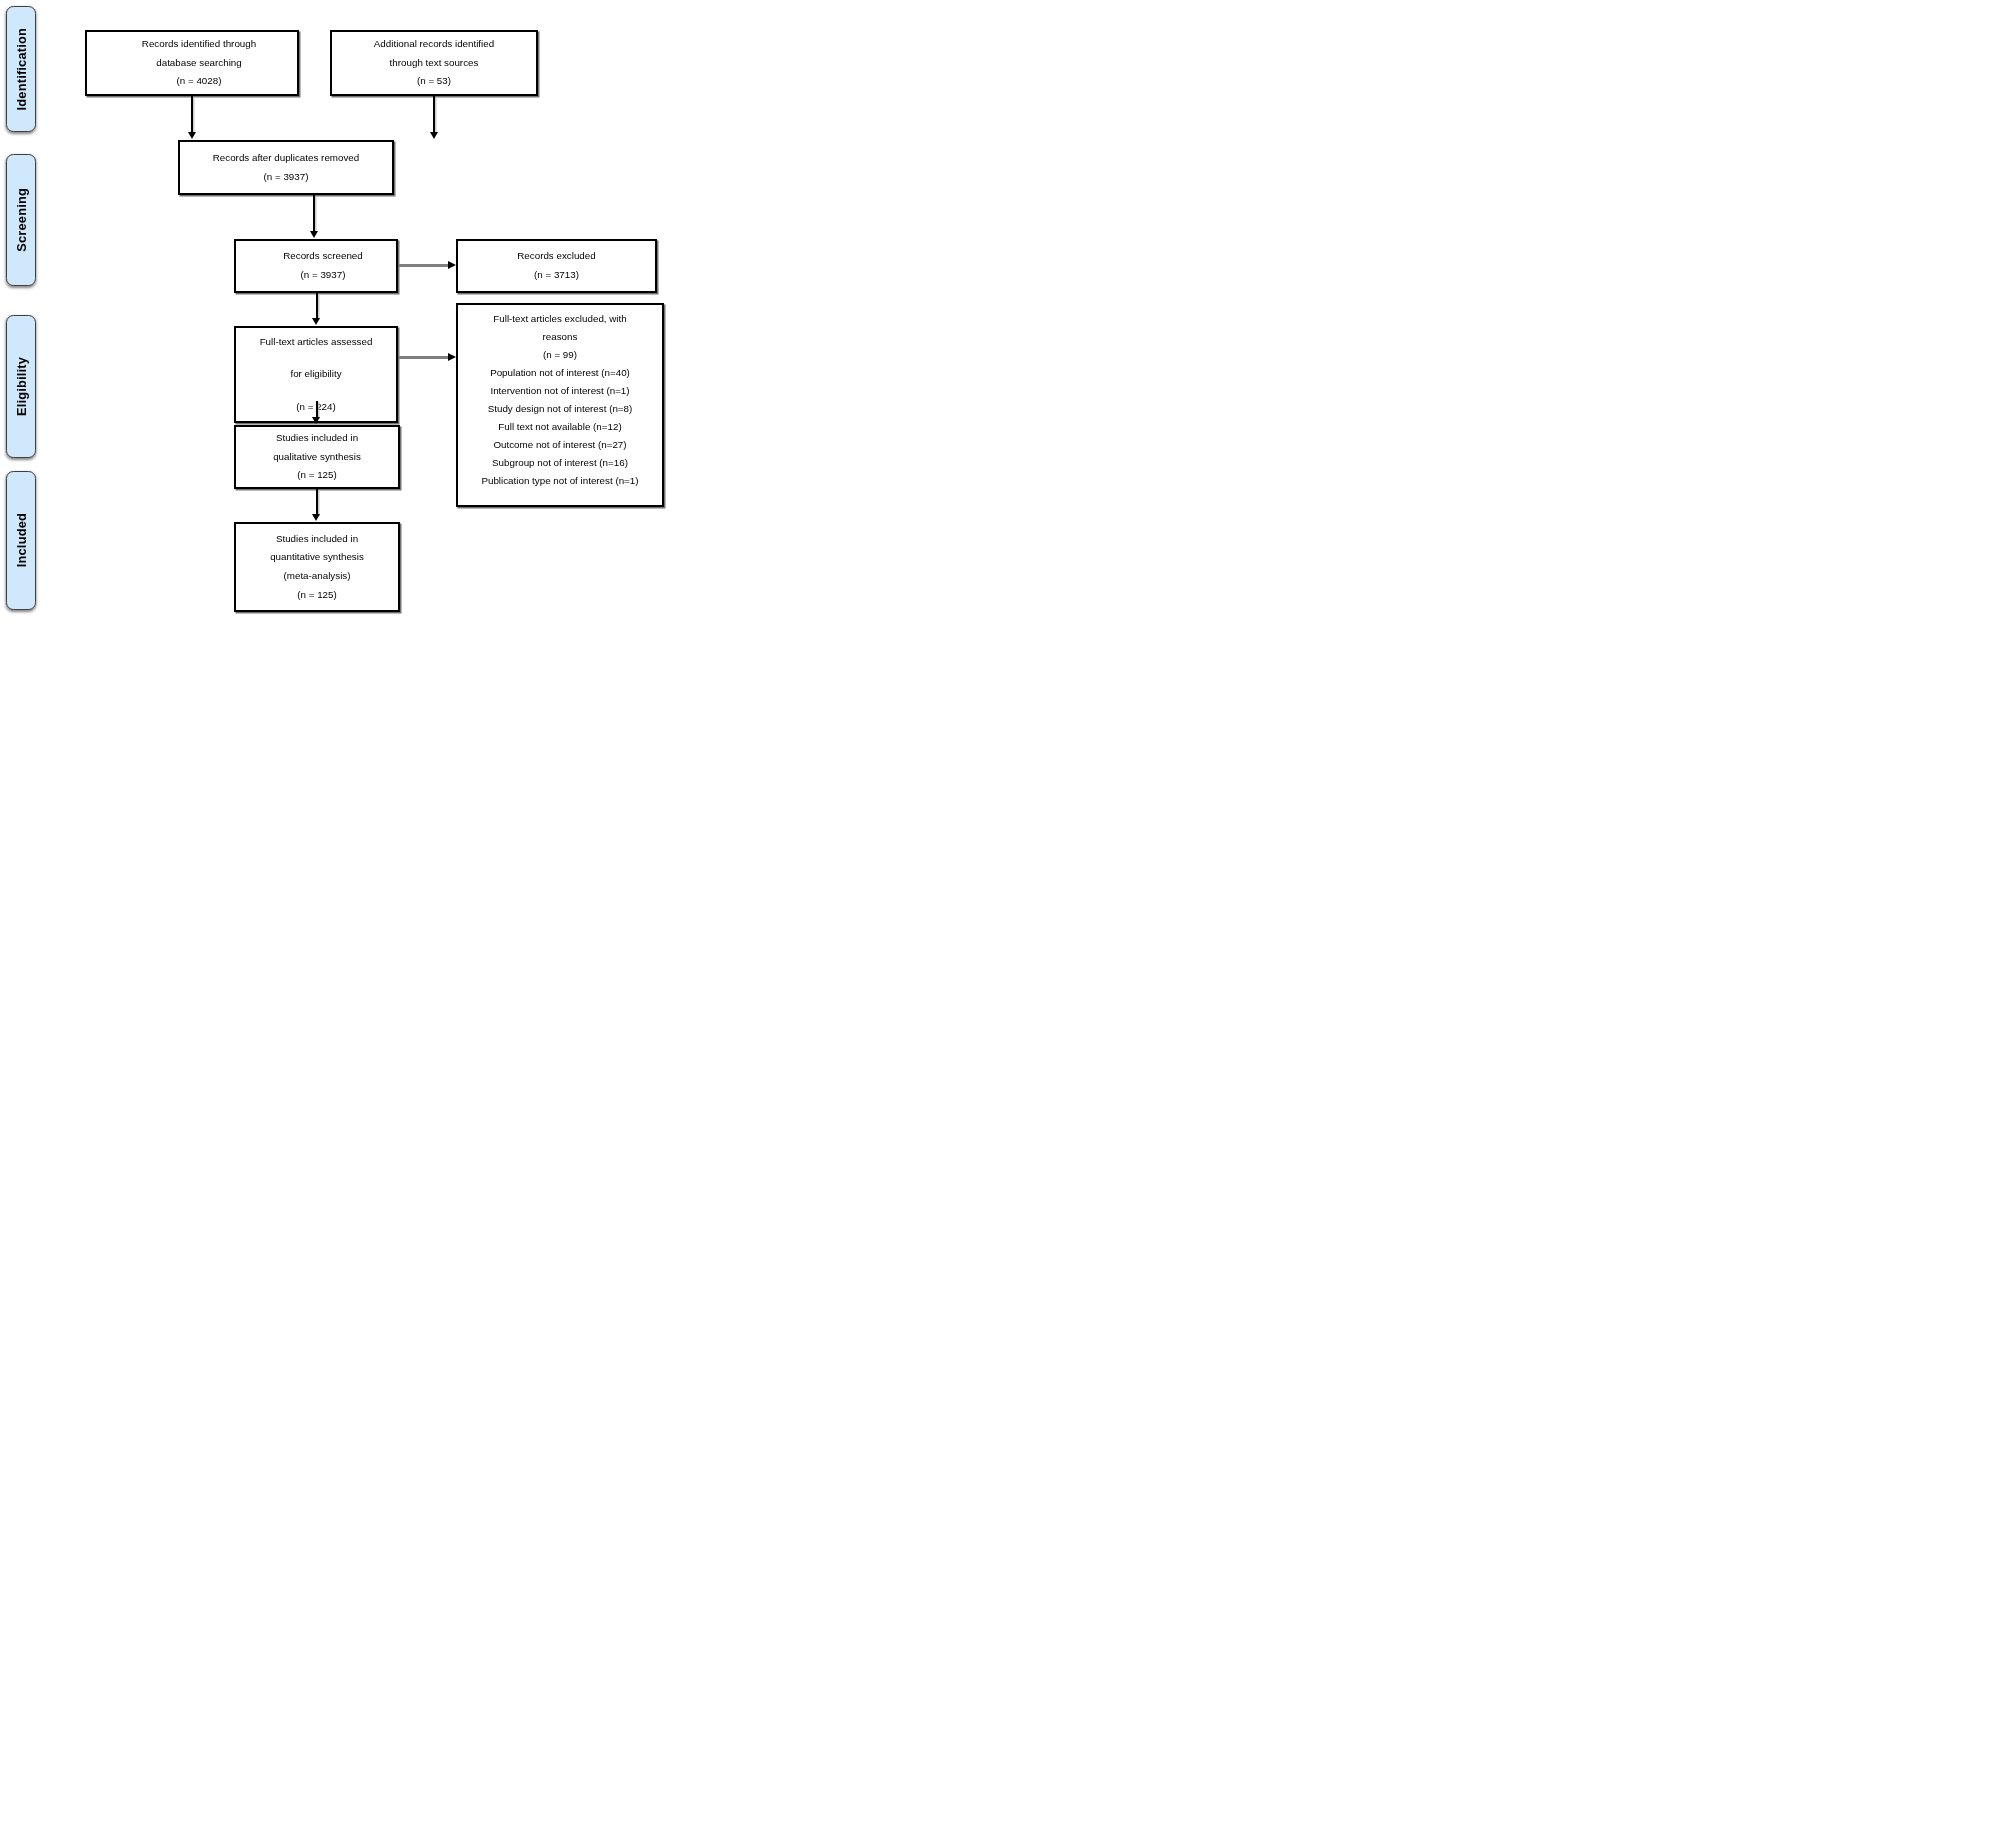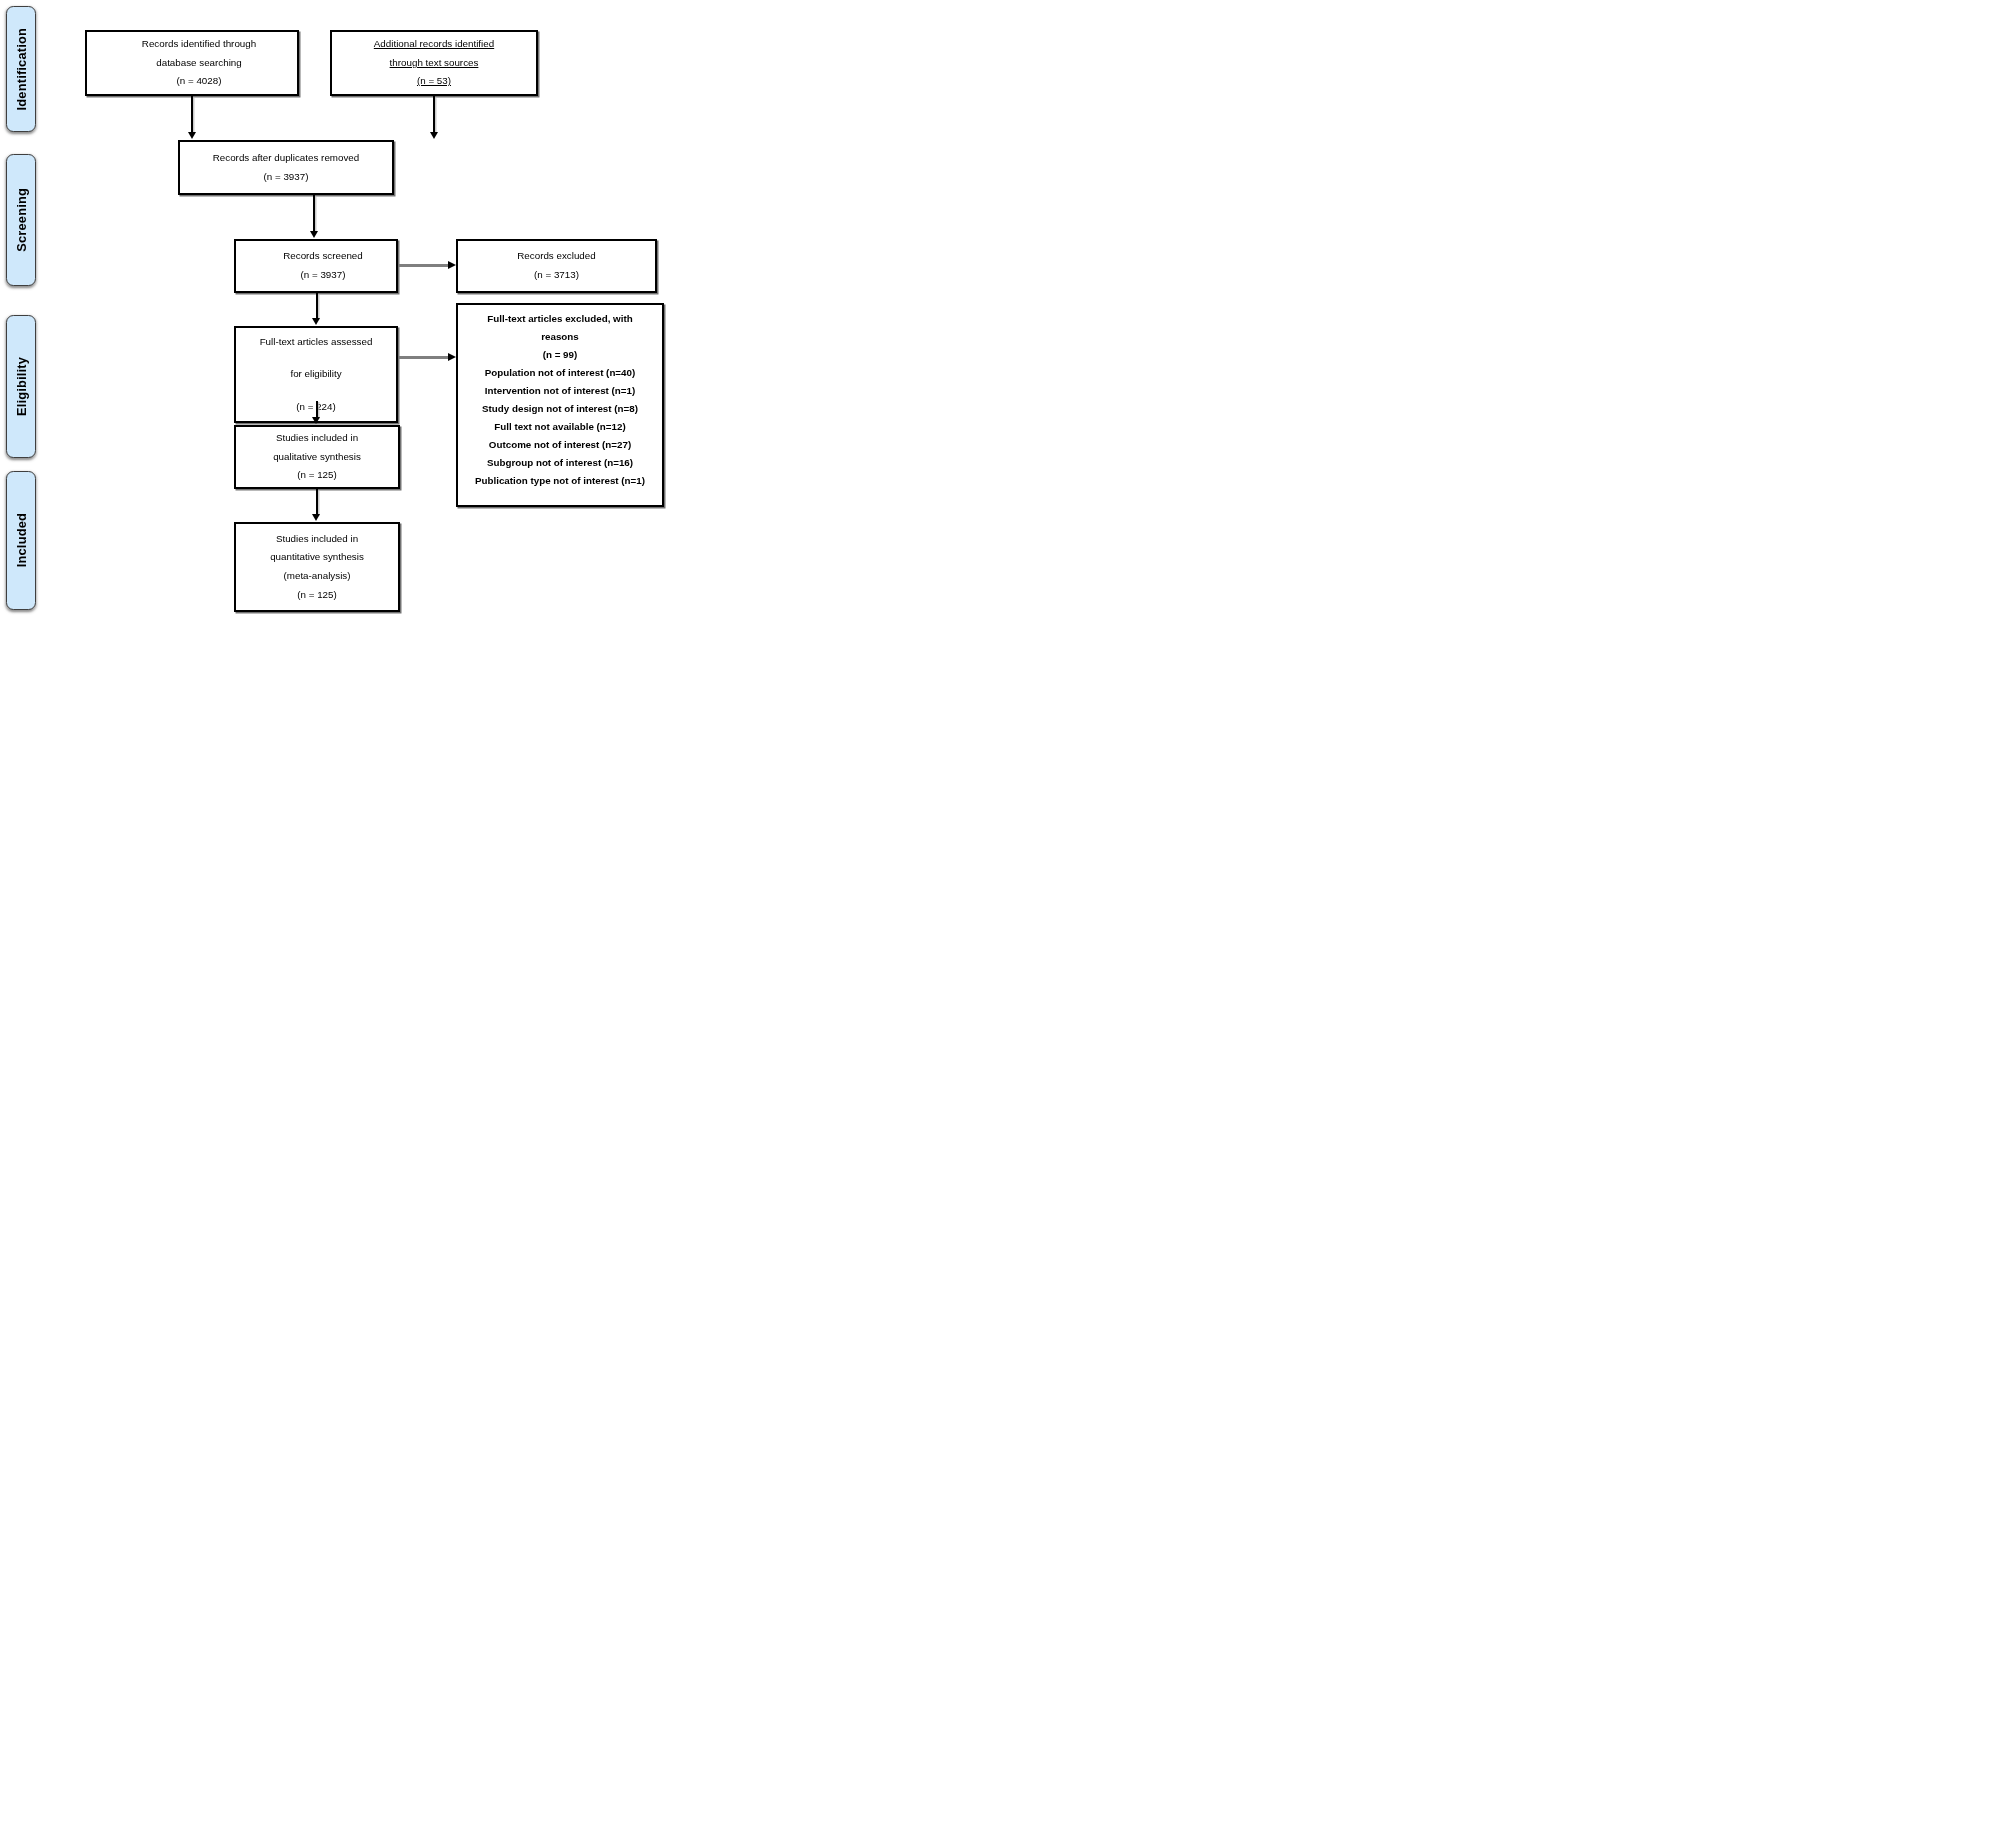--- a/index.html
+++ b/index.html
@@ -59,27 +59,27 @@
     display: flex;
     flex-direction: column;
     justify-content: center;
     align-items: center;
     text-align: center;
     font-size: 9.8px;
     line-height: 18.6px;
     box-shadow: 1.5px 1.5px 0 rgba(0,0,0,0.55);
   }
   .box-records-identified  { left: 85px; top: 30px;   width: 214px; height: 66px; padding-left: 14px; }
-  .box-additional-records  { left: 330px; top: 30px;   width: 208px; height: 66px; text-decoration: underline; }
+  .box-additional-records  { left: 330px; top: 30px;   width: 208px; height: 66px; }
   .box-after-duplicates    { left: 178px; top: 140px;  width: 216px; height: 55px; }
   .box-records-screened    { left: 234px; top: 239px;  width: 164px; height: 54px; padding-left: 14px; }
   .box-records-excluded    { left: 456px; top: 239px;  width: 201px; height: 54px; }
   .box-fulltext-assessed   { left: 234px; top: 326px;  width: 164px; height: 97px; gap: 14px; }
   .box-fulltext-excluded   { left: 456px; top: 303px;  width: 208px; height: 204px;
-                             justify-content: flex-start; padding-top: 4.9px; line-height: 18px; font-weight: bold; }
+                             justify-content: flex-start; padding-top: 4.9px; line-height: 18px; }
   .box-qualitative         { left: 234px; top: 425px;  width: 166px; height: 64px; }
   .box-quantitative        { left: 234px; top: 522px; width: 166px; height: 90px; }
   .reasons-wrap { width: 183px; margin: 0 auto; }
 
   
   .vline {
     position: absolute;
     width: 1.5px;
     background: var(--connector-black);
     box-shadow: 1.5px 1px 0 rgba(185,185,185,0.75);

